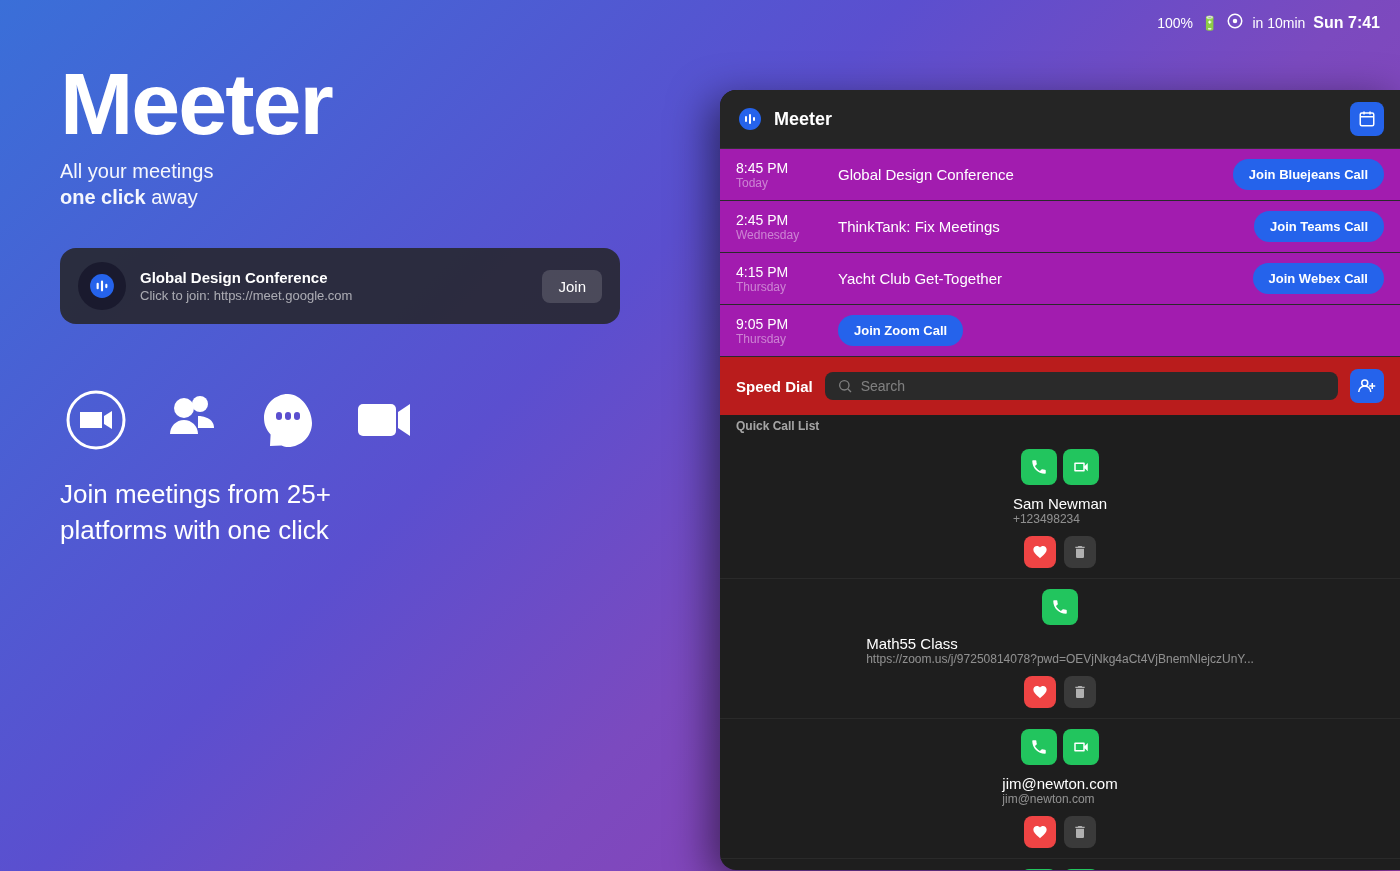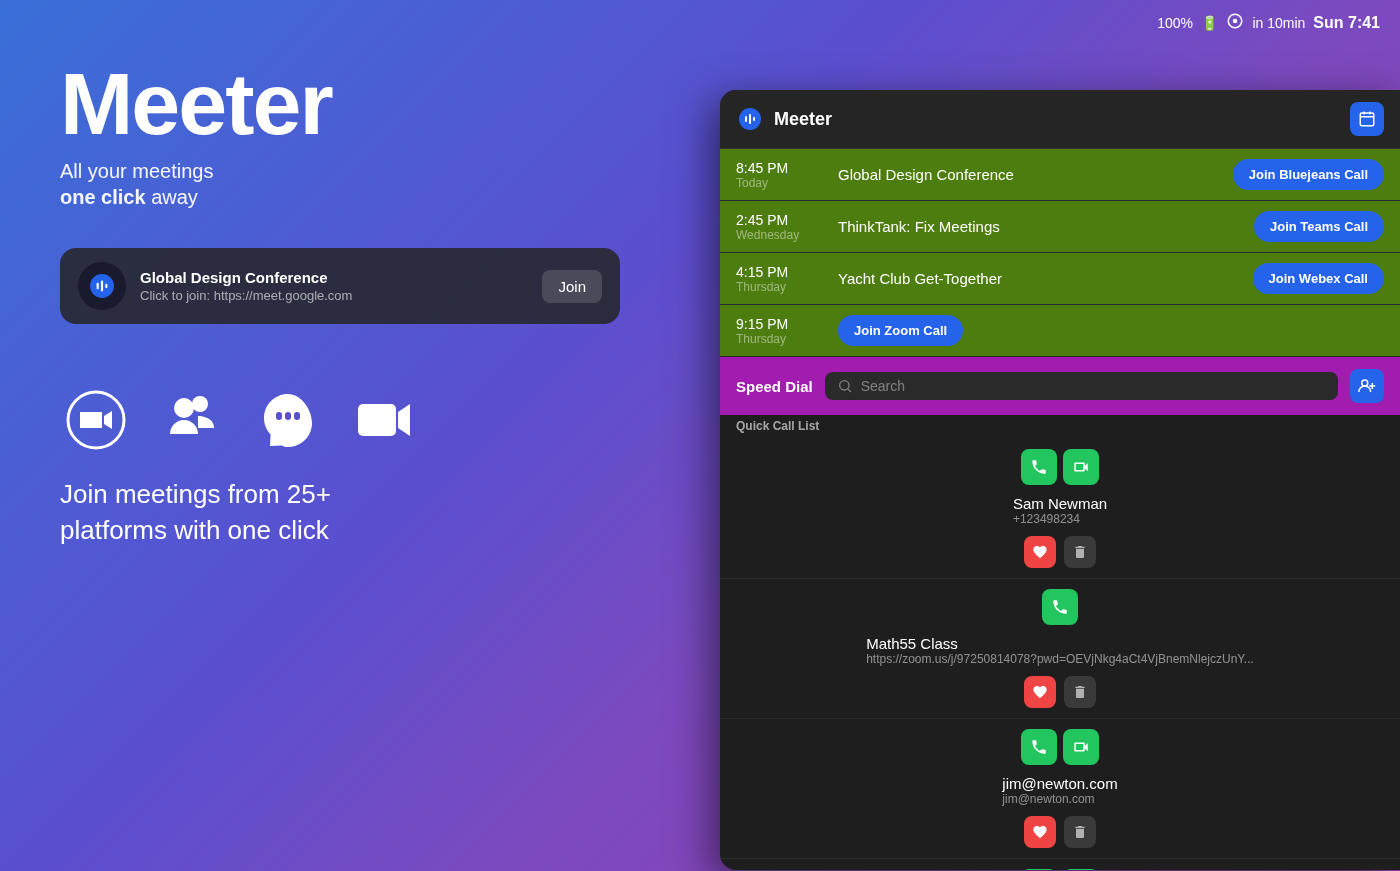--- a/index.html
+++ b/index.html
@@ -187,21 +187,21 @@
       background: #2563eb;
       border-radius: 8px;
       display: flex;
       align-items: center;
       justify-content: center;
       cursor: pointer;
     }
 
     
     .meetings-list {
-      background: #4d7c0f;
+      background: #a21caf;
     }
     .meeting-row {
       display: flex;
       align-items: center;
       padding: 10px 16px;
       border-bottom: 1px solid #2a2a2a;
       gap: 12px;
     }
     .meeting-time {
       width: 90px;
@@ -233,21 +233,21 @@
       cursor: pointer;
       white-space: nowrap;
     }
 
     
     .speed-dial-header {
       display: flex;
       align-items: center;
       padding: 12px 16px;
       gap: 12px;
-      background: #a21caf;
+      background: #b91c1c;
     }
     .speed-dial-label {
       color: white;
       font-size: 15px;
       font-weight: 600;
       white-space: nowrap;
     }
     .search-bar {
       flex: 1;
       background: #2a2a2a;
@@ -485,21 +485,21 @@
     <div class="meeting-row">
       <div class="meeting-time">
         <div class="meeting-time-main">4:15 PM</div>
         <div class="meeting-time-day">Thursday</div>
       </div>
       <div class="meeting-title">Yacht Club Get-Together</div>
       <button class="join-call-btn">Join Webex Call</button>
     </div>
     <div class="meeting-row">
       <div class="meeting-time">
-        <div class="meeting-time-main">9:15 PM</div>
+        <div class="meeting-time-main">9:05 PM</div>
         <div class="meeting-time-day">Thursday</div>
       </div>
       <button class="join-call-btn">Join Zoom Call</button>
     </div>
   </div>
 
   <div class="speed-dial-header">
     <span class="speed-dial-label">Speed Dial</span>
     <div class="search-bar">
       <svg width="16" height="16" viewBox="0 0 24 24" fill="none">

